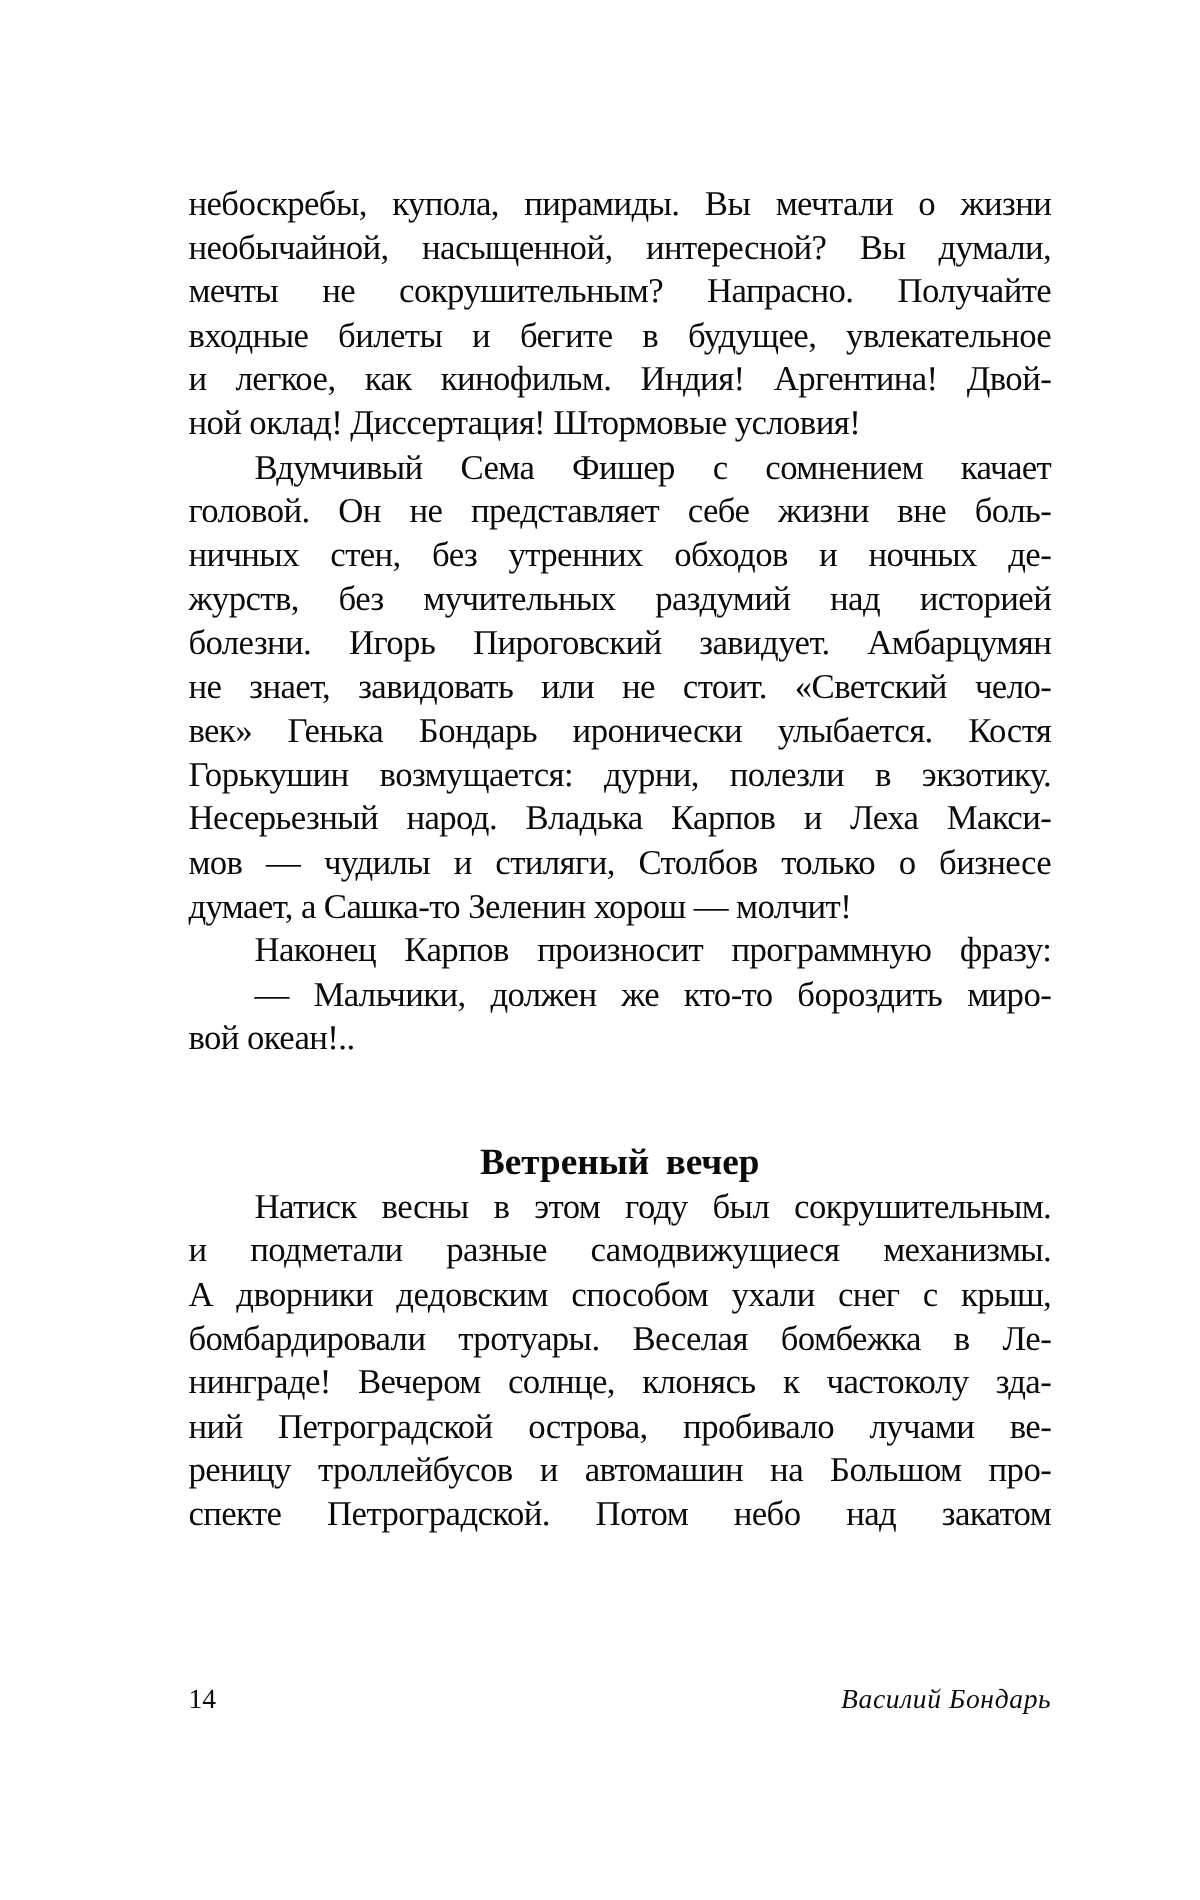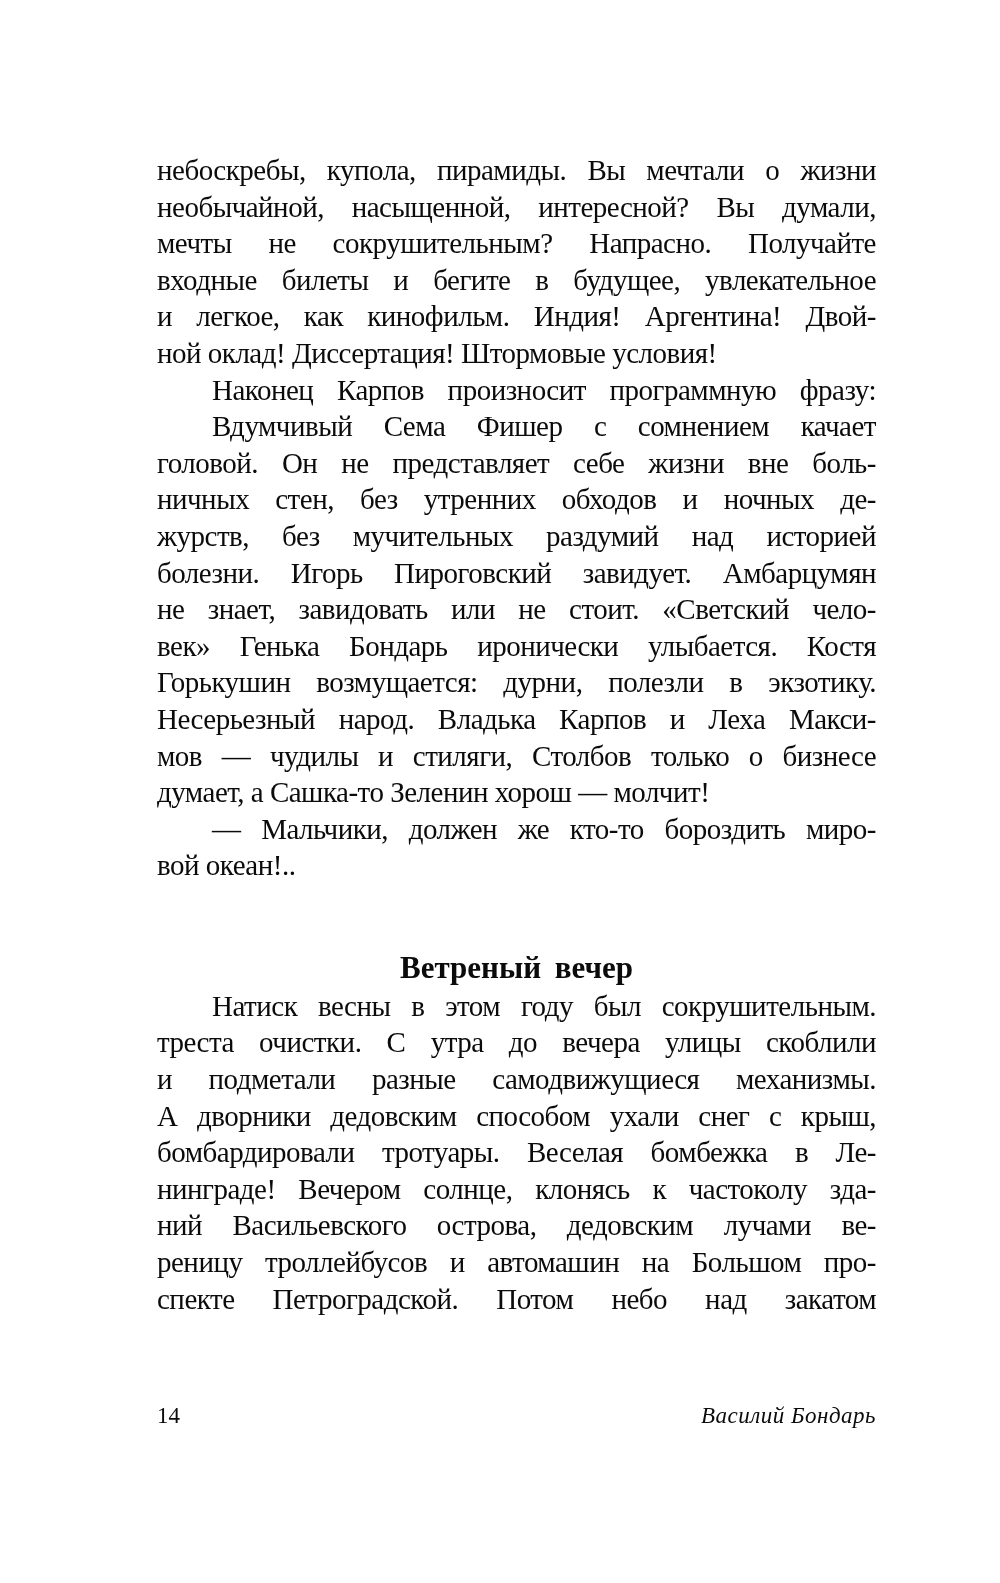--- a/index.html
+++ b/index.html
@@ -70,48 +70,47 @@
   <div class="text-block">
       <div class="paragraph">
         <div class="line">небоскребы, купола, пирамиды. Вы мечтали о жизни</div>
         <div class="line">необычайной, насыщенной, интересной? Вы думали,</div>
         <div class="line">мечты не сокрушительным? Напрасно. Получайте</div>
         <div class="line">входные билеты и бегите в будущее, увлекательное</div>
         <div class="line">и легкое, как кинофильм. Индия! Аргентина! Двой-</div>
         <div class="line no-just">ной оклад! Диссертация! Штормовые условия!</div>
       </div>
       <div class="paragraph">
-        <div class="line first-indent">Наконец Карпов произносит программную фразу:</div>
-      </div>
-      <div class="paragraph">
         <div class="line first-indent">Вдумчивый Сема Фишер с сомнением качает</div>
         <div class="line">головой. Он не представляет себе жизни вне боль-</div>
         <div class="line">ничных стен, без утренних обходов и ночных де-</div>
         <div class="line">журств, без мучительных раздумий над историей</div>
         <div class="line">болезни. Игорь Пироговский завидует. Амбарцумян</div>
         <div class="line">не знает, завидовать или не стоит. «Светский чело-</div>
         <div class="line">век» Генька Бондарь иронически улыбается. Костя</div>
         <div class="line">Горькушин возмущается: дурни, полезли в экзотику.</div>
         <div class="line">Несерьезный народ. Владька Карпов и Леха Макси-</div>
         <div class="line">мов — чудилы и стиляги, Столбов только о бизнесе</div>
         <div class="line no-just">думает, а Сашка-то Зеленин хорош — молчит!</div>
       </div>
       <div class="paragraph">
+        <div class="line first-indent">Наконец Карпов произносит программную фразу:</div>
+      </div>
+      <div class="paragraph">
         <div class="line first-indent">— Мальчики, должен же кто-то бороздить миро-</div>
         <div class="line no-just">вой океан!..</div>
       </div>
       <div class="heading">Ветреный вечер</div>
       <div class="paragraph">
         <div class="line first-indent">Натиск весны в этом году был сокрушительным.</div>
-        <div class="line">треста очистки. С утра до вечера улицы скоблили</div>
         <div class="line">и подметали разные самодвижущиеся механизмы.</div>
         <div class="line">А дворники дедовским способом ухали снег с крыш,</div>
         <div class="line">бомбардировали тротуары. Веселая бомбежка в Ле-</div>
         <div class="line">нинграде! Вечером солнце, клонясь к частоколу зда-</div>
-        <div class="line">ний Васильевского острова, дедовским лучами ве-</div>
+        <div class="line">ний Петроградской острова, пробивало лучами ве-</div>
         <div class="line">реницу троллейбусов и автомашин на Большом про-</div>
         <div class="line">спекте Петроградской. Потом небо над закатом</div>
       </div>
     </div>
 
   <div class="footer">
     <span class="pagenum">14</span>
     <span class="author">Василий Бондарь</span>
   </div>
 

